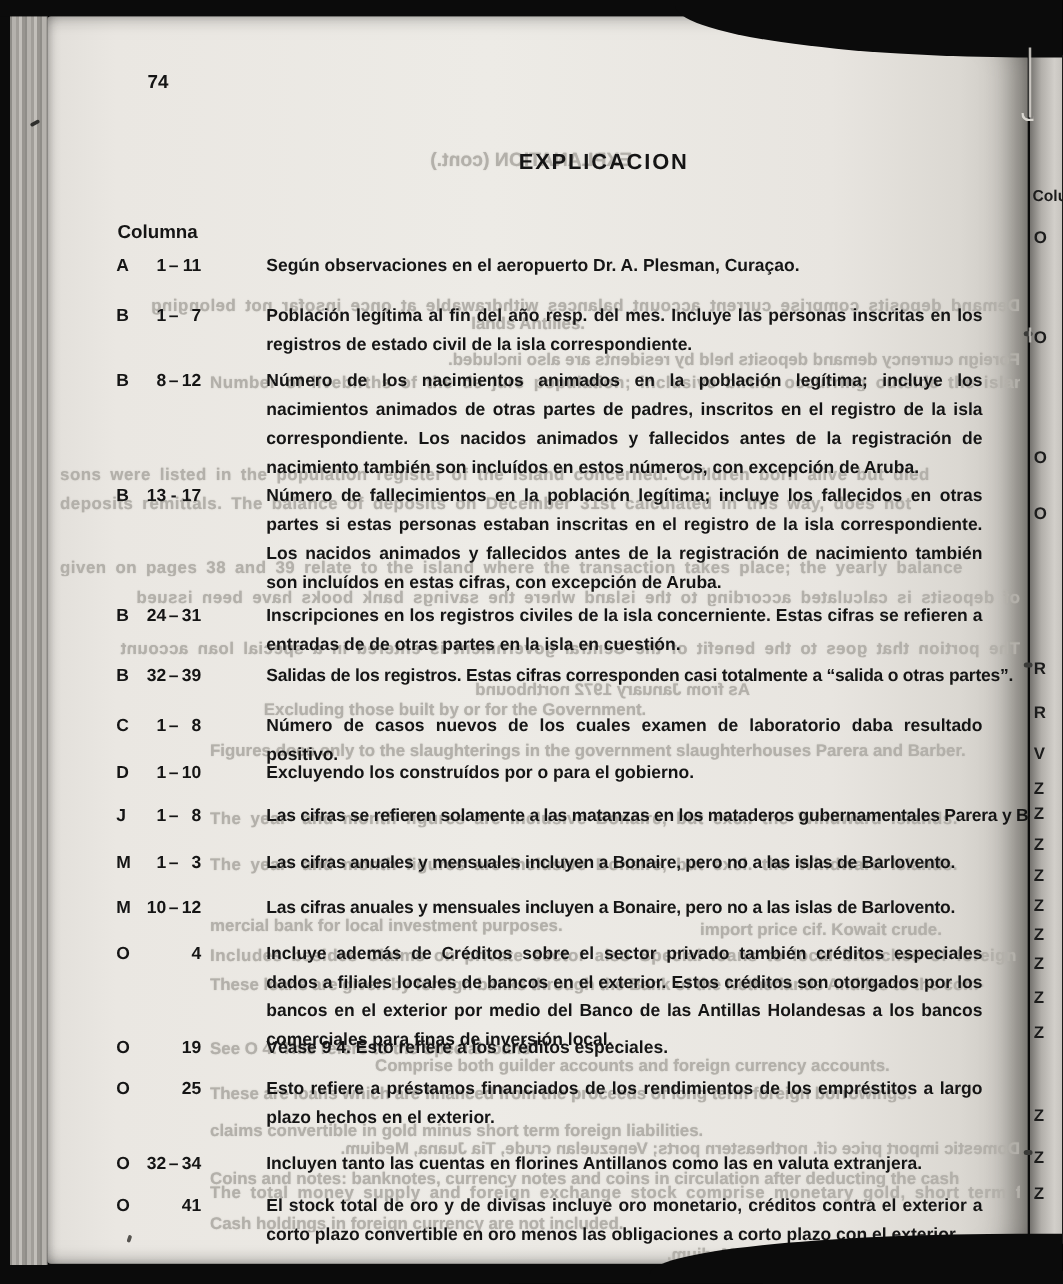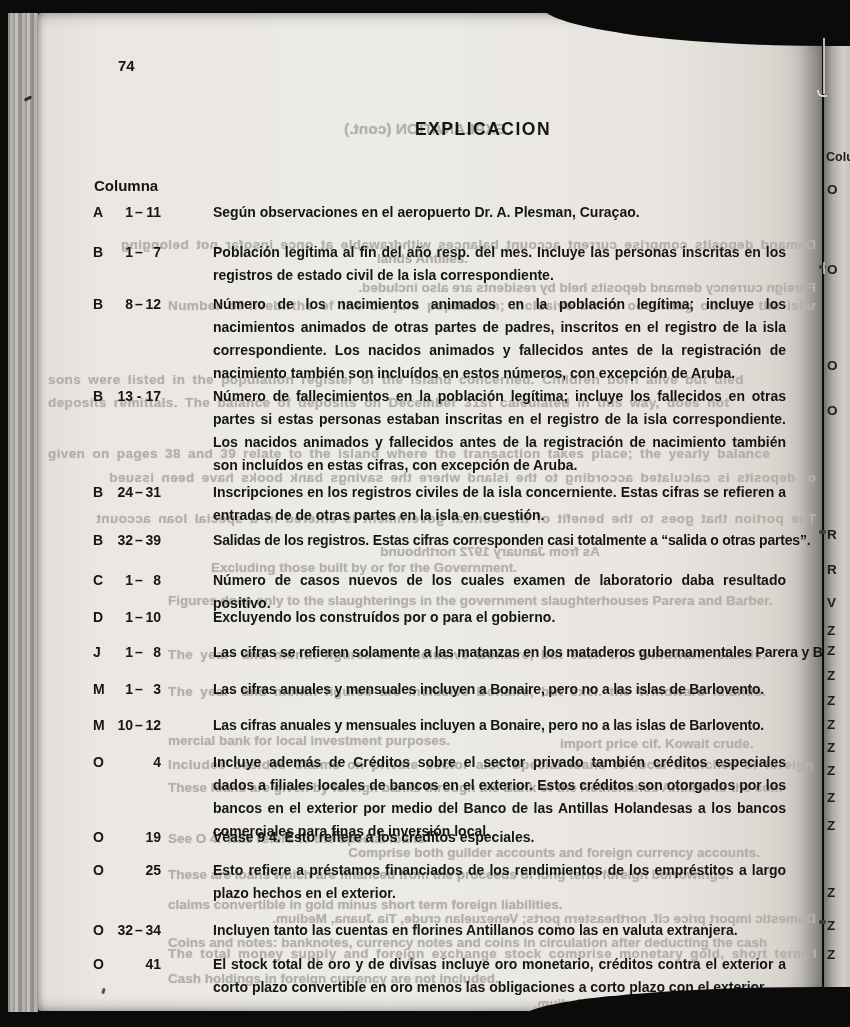--- a/index.html
+++ b/index.html
@@ -79,21 +79,21 @@
         <div class="ghost m" style="top: 531px; left: 222px; width: 340px;">As from January 1972 northbound</div>
         <div class="ghost" style="top: 547px; left: 130px; width: 500px; padding-left: 43px;">Excluding those built by or for the Government.</div>
         <div class="ghost" style="top: 580px; left: 130px; width: 644px;">Figures does only to the slaughterings in the government slaughterhouses Parera and Barber.</div>
         <div class="ghost gw" style="top: 634px; left: 130px; width: 600px;">The year- and month figures are inclusive Bonaire, but excl. the Windward Islands.</div>
         <div class="ghost gw" style="top: 671px; left: 130px; width: 600px;">The year- and month figures are inclusive Bonaire, but excl. the Windward Islands.</div>
         <div class="ghost" style="top: 720px; left: 130px; width: 400px;">mercial bank for local investment purposes.</div>
         <div class="ghost" style="top: 723px; left: 522px; width: 250px;">import price cif. Kowait crude.</div>
         <div class="ghost gw" style="top: 744px; left: 130px; width: 648px;">Includes besides Claims on private sector also Special loans to local branches of foreign banks</div>
         <div class="ghost" style="top: 767px; left: 130px; width: 648px;">These loans are given by foreign banks through the Bank of the Netherlands Antilles to the com-</div>
         <div class="ghost" style="top: 818px; left: 130px; width: 400px;">See O 4. This refers to the Special loans</div>
-        <div class="ghost" style="top: 832px; left: 262px; width: 460px; text-align: right;">Comprise both guilder accounts and foreign currency accounts.</div>
+        <div class="ghost" style="top: 832px; left: 262px; width: 460px;">Comprise both guilder accounts and foreign currency accounts.</div>
         <div class="ghost" style="top: 884px; left: 130px; width: 460px;">claims convertible in gold minus short term foreign liabilities.</div>
         <div class="ghost" style="top: 854px; left: 130px; width: 600px;">These are loans which are financed from the proceeds of long term foreign borrowings.</div>
         <div class="ghost m" style="top: 898px; left: 62px; width: 716px;">Domestic import price cif. northeastern ports; Venezuelan crude, Tia Juana, Medium.</div>
         <div class="ghost" style="top: 922px; left: 130px; width: 648px;">Coins and notes: banknotes, currency notes and coins in circulation after deducting the cash</div>
         <div class="ghost gw" style="top: 933px; left: 130px; width: 648px;">The total money supply and foreign exchange stock comprise monetary gold, short term foreign</div>
         <div class="ghost" style="top: 958px; left: 130px; width: 420px;">Cash holdings in foreign currency are not included.</div>
         <div class="ghost m" style="top: 983px; left: 262px; width: 516px;">Export price fob Amuay, Tia Juana, Medium.</div>
       </div>
     <span class="page-number ink">74</span>
     <h1 class="title ink">EXPLICACION</h1>

